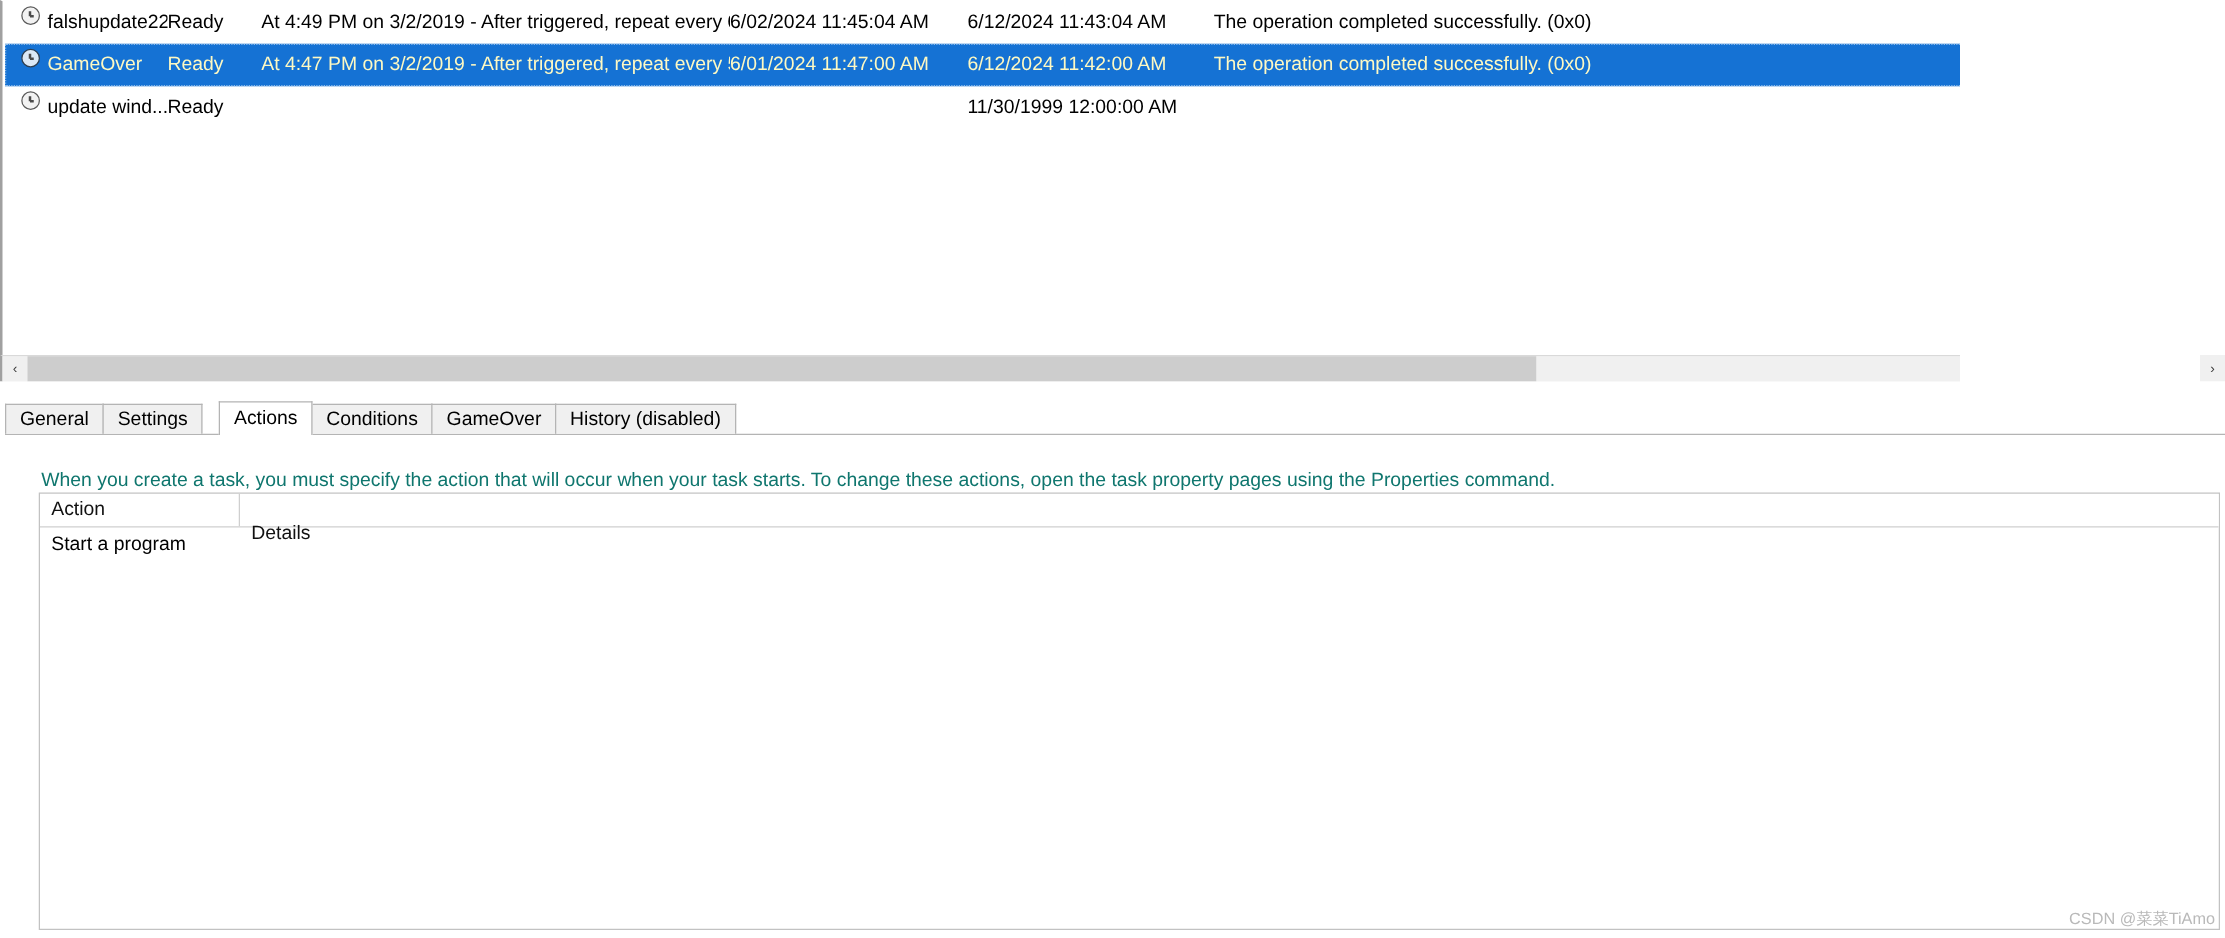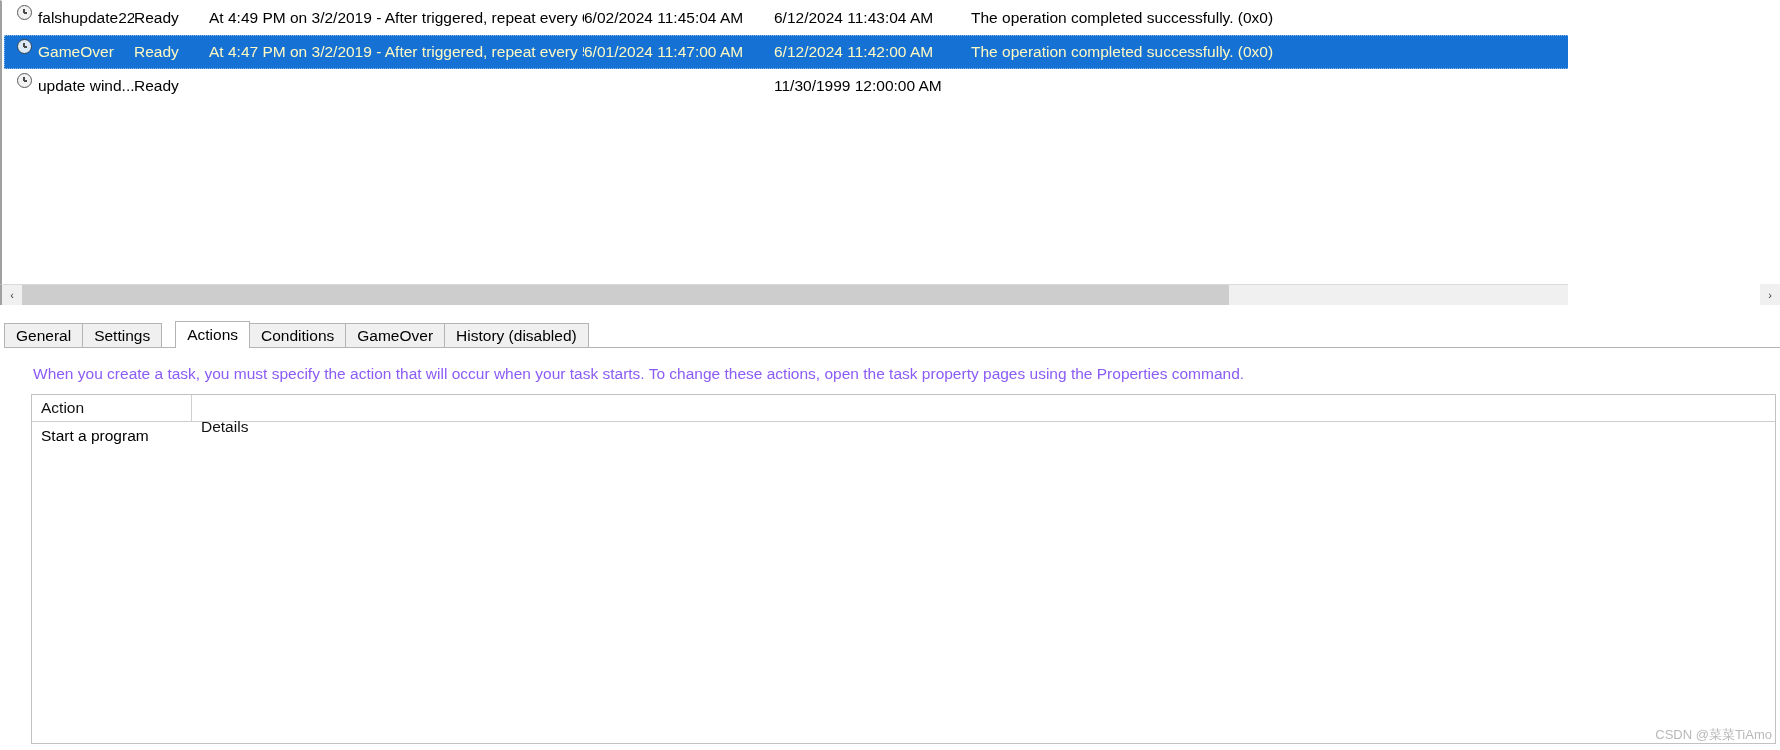--- a/index.html
+++ b/index.html
@@ -164,23 +164,23 @@
     position: relative;
     z-index: 3;
     border-color: #b4b4b4;
     margin-bottom: -1px;
     margin-left: 14px;
   }
 
   
   .descr {
     position: absolute;
-    left: 33px; top: 53px;
-    font-size: 15.5px;
-    color: #8b5cf6;
+    left: 33px; top: 64px;
+    font-size: 15.5px;
+    color: #0f766e;
     white-space: nowrap;
   }
 
   
   .act-table {
     position: absolute;
     left: 31px; top: 82px;
     width: 1745px;
     height: 350px;
     border: 1px solid #c2c2c2;

